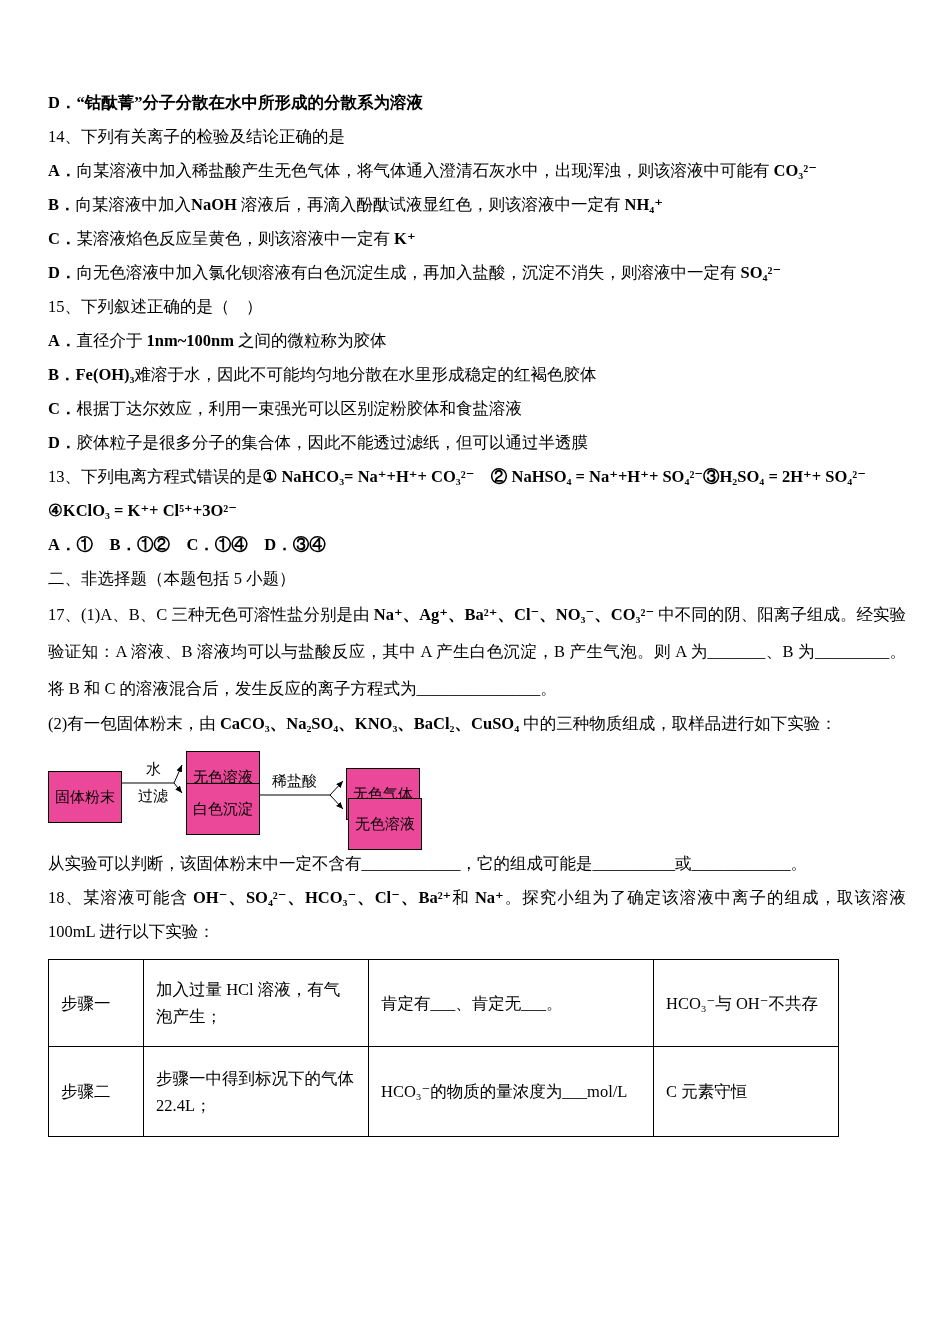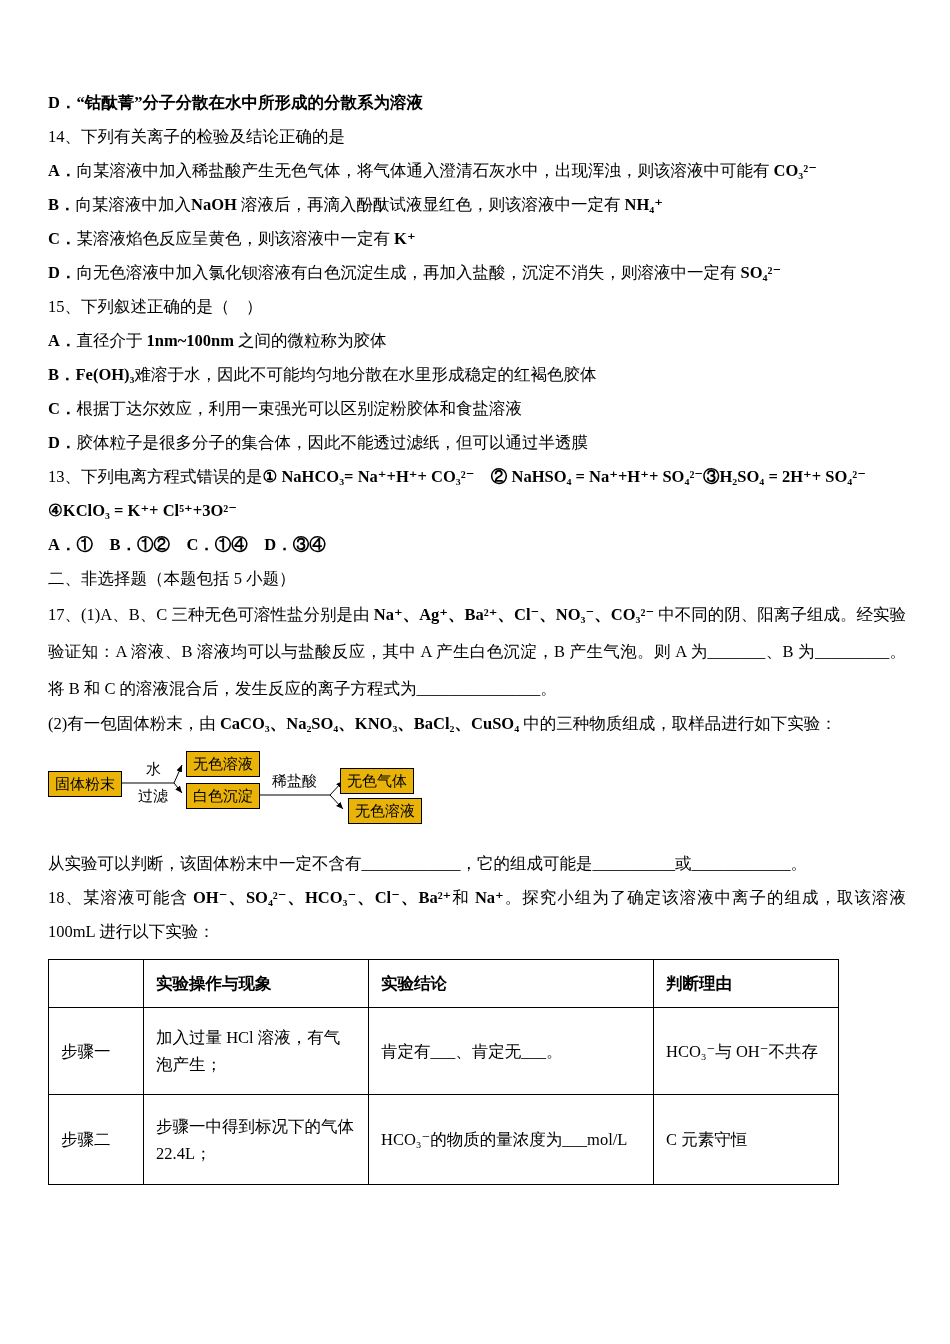--- a/index.html
+++ b/index.html
@@ -12,21 +12,21 @@
     overflow: hidden;
   }
   .page { padding: 86px 44px 0 48px; }
   .para { line-height: 34px; margin: 0; text-align: justify; }
   .para.wide { line-height: 37px; }
   .b { font-weight: bold; }
 
   
   .flowchart { position: relative; width: 480px; height: 96px; margin: 6px 0 4px 0; font-size: 15px; }
   .flow-lines { position: absolute; left: 0; top: 0; }
-  .fbox { position: absolute; border: 1px solid #000; padding: 2px 6px; line-height: 20px; background: #eab308; white-space: nowrap; }
+  .fbox { position: absolute; border: 1px solid #000; padding: 15px 6px; line-height: 20px; background: #ec4899; white-space: nowrap; }
   .flabel { position: absolute; line-height: 18px; white-space: nowrap; }
 
   
   table.q18 { border-collapse: collapse; table-layout: fixed; width: 790px; margin-top: 10px; }
   .q18 th, .q18 td { border: 1px solid #000; padding: 6px 12px; font-size: 16.5px; text-align: left; vertical-align: middle; line-height: 27px; }
   .q18 th { font-weight: bold; }
   .q18 td.rowlabel { font-weight: normal; }
   .q18 tr.hdr { height: 48px; }
   .q18 tr.r1 { height: 87px; }
   .q18 tr.r2 { height: 90px; }
@@ -67,41 +67,35 @@
       <path d="M212,48 H282" stroke="#000" fill="none"></path>
       <path d="M282,48 L295,34" stroke="#000" fill="none" marker-end="url(#arr)"></path>
       <path d="M282,48 L295,62" stroke="#000" fill="none" marker-end="url(#arr)"></path>
     </svg>
     <div class="fbox" style="left:0;top:24px">固体粉末</div>
     <span class="flabel" style="left:98px;top:13px">水</span>
     <span class="flabel" style="left:90px;top:40px">过滤</span>
     <div class="fbox" style="left:138px;top:4px">无色溶液</div>
     <div class="fbox" style="left:138px;top:36px">白色沉淀</div>
     <span class="flabel" style="left:224px;top:25px">稀盐酸</span>
-    <div class="fbox" style="left:292px;top:21px">无色气体</div>
+    <div class="fbox" style="left:298px;top:21px">无色气体</div>
     <div class="fbox" style="left:300px;top:51px">无色溶液</div>
   </div>
 
   <p class="para"><span>从实验可以判断，该固体粉末中一定不含有____________，它的组成可能是__________或____________。</span></p>
   <p class="para"><span>18、某溶液可能含 </span><span class="b">OH⁻、SO₄²⁻、HCO₃⁻、Cl⁻、Ba²⁺</span><span>和 </span><span class="b">Na⁺</span><span>。探究小组为了确定该溶液中离子的组成，取该溶液 100mL 进行以下实验：</span></p>
 
   <table class="q18">
     <colgroup>
       <col style="width:95px">
         <col style="width:225px">
         <col style="width:285px">
         <col style="width:185px">
     </colgroup>
     <tbody>
-      <tr class="hdr">
-        <th></th>
-        <th>实验操作与现象</th>
-        <th>实验结论</th>
-        <th>判断理由</th>
-      </tr>
       <tr class="r1">
         <td class="rowlabel">步骤一</td>
         <td>加入过量 HCl 溶液，有气泡产生；</td>
         <td>肯定有___、肯定无___。</td>
         <td>HCO₃⁻与 OH⁻不共存</td>
       </tr>
       <tr class="r2">
         <td class="rowlabel">步骤二</td>
         <td>步骤一中得到标况下的气体 22.4L；</td>
         <td>HCO₃⁻的物质的量浓度为___mol/L</td>

